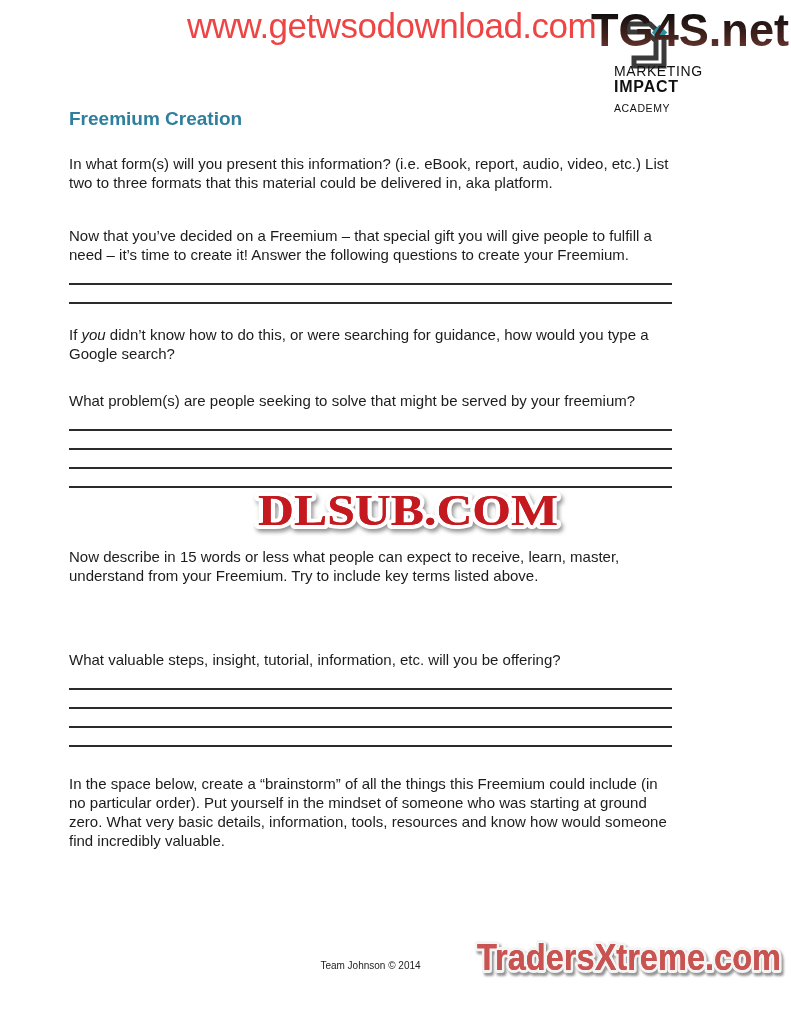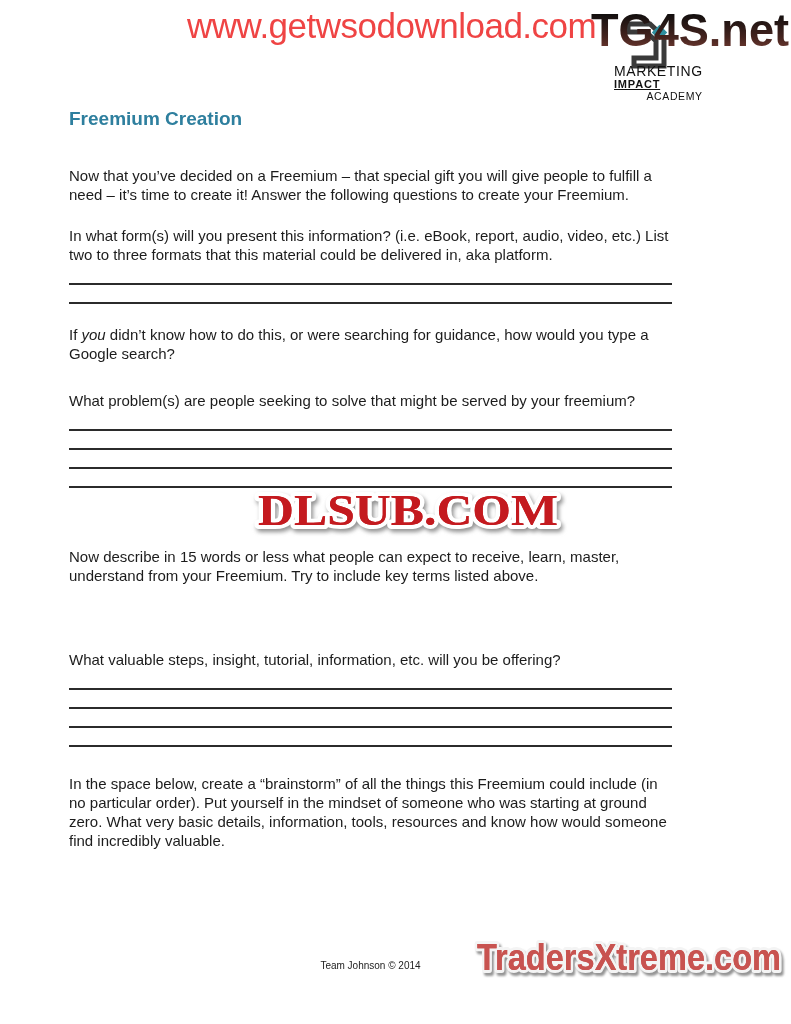--- a/index.html
+++ b/index.html
@@ -17,22 +17,22 @@
     font-size:35px;color:#ef4444;letter-spacing:-0.5px;
     white-space:nowrap;z-index:2;
   }
   .logo-glyph{position:absolute;left:618px;top:20px;z-index:1;}
   .brand-svg{position:absolute;left:589px;top:2px;z-index:3;}
   .academy{
     position:absolute;left:614px;top:64px;z-index:4;
     color:#111;line-height:1;white-space:nowrap;
   }
   .academy .l1{font-size:14px;letter-spacing:0.6px;}
-  .academy .l2{font-size:11px;font-weight:bold;letter-spacing:0.8px;margin-top:1px;text-decoration:underline;}
-  .academy .l3{font-size:10.5px;letter-spacing:0.6px;margin-top:1px;text-align:right;}
+  .academy .l2{font-size:16px;font-weight:bold;letter-spacing:0.8px;margin-top:1px;}
+  .academy .l3{font-size:10.5px;letter-spacing:0.6px;margin-top:8px;}
   
   .content{
     position:absolute;left:69px;top:105px;width:603px;
     font-size:15px;line-height:19px;
   }
   .doc-title{
     font-size:19px;font-weight:bold;color:#2e7f9e;
     line-height:27px;margin:0;
   }
   .para{margin:0;}
@@ -87,23 +87,23 @@
   <div class="academy">
     <div class="l1">MARKETING</div>
     <div class="l2">IMPACT</div>
     <div class="l3">ACADEMY</div>
   </div>
 
   <div class="content">
 
     <h1 class="doc-title">Freemium Creation</h1>
 
+    <p class="para p2">In what form(s) will you present this information? (i.e. eBook, report, audio, video, etc.) List two to three formats that this material could be delivered in, aka platform.</p>
+
     <p class="para p1">Now that you’ve decided on a Freemium – that special gift you will give people to fulfill a need – it’s time to create it! Answer the following questions to create your Freemium.</p>
-
-    <p class="para p2">In what form(s) will you present this information? (i.e. eBook, report, audio, video, etc.) List two to three formats that this material could be delivered in, aka platform.</p>
 
     <div class="blank-group-a">
       <div class="blank-line"></div>
       <div class="blank-line"></div>
     </div>
 
     <p class="para p4"><span>If </span><span class="ital">you</span><span> didn’t know how to do this, or were searching for guidance, how would you type a Google search?</span></p>
 
     <p class="para p3">What problem(s) are people seeking to solve that might be served by your freemium?</p>
 

